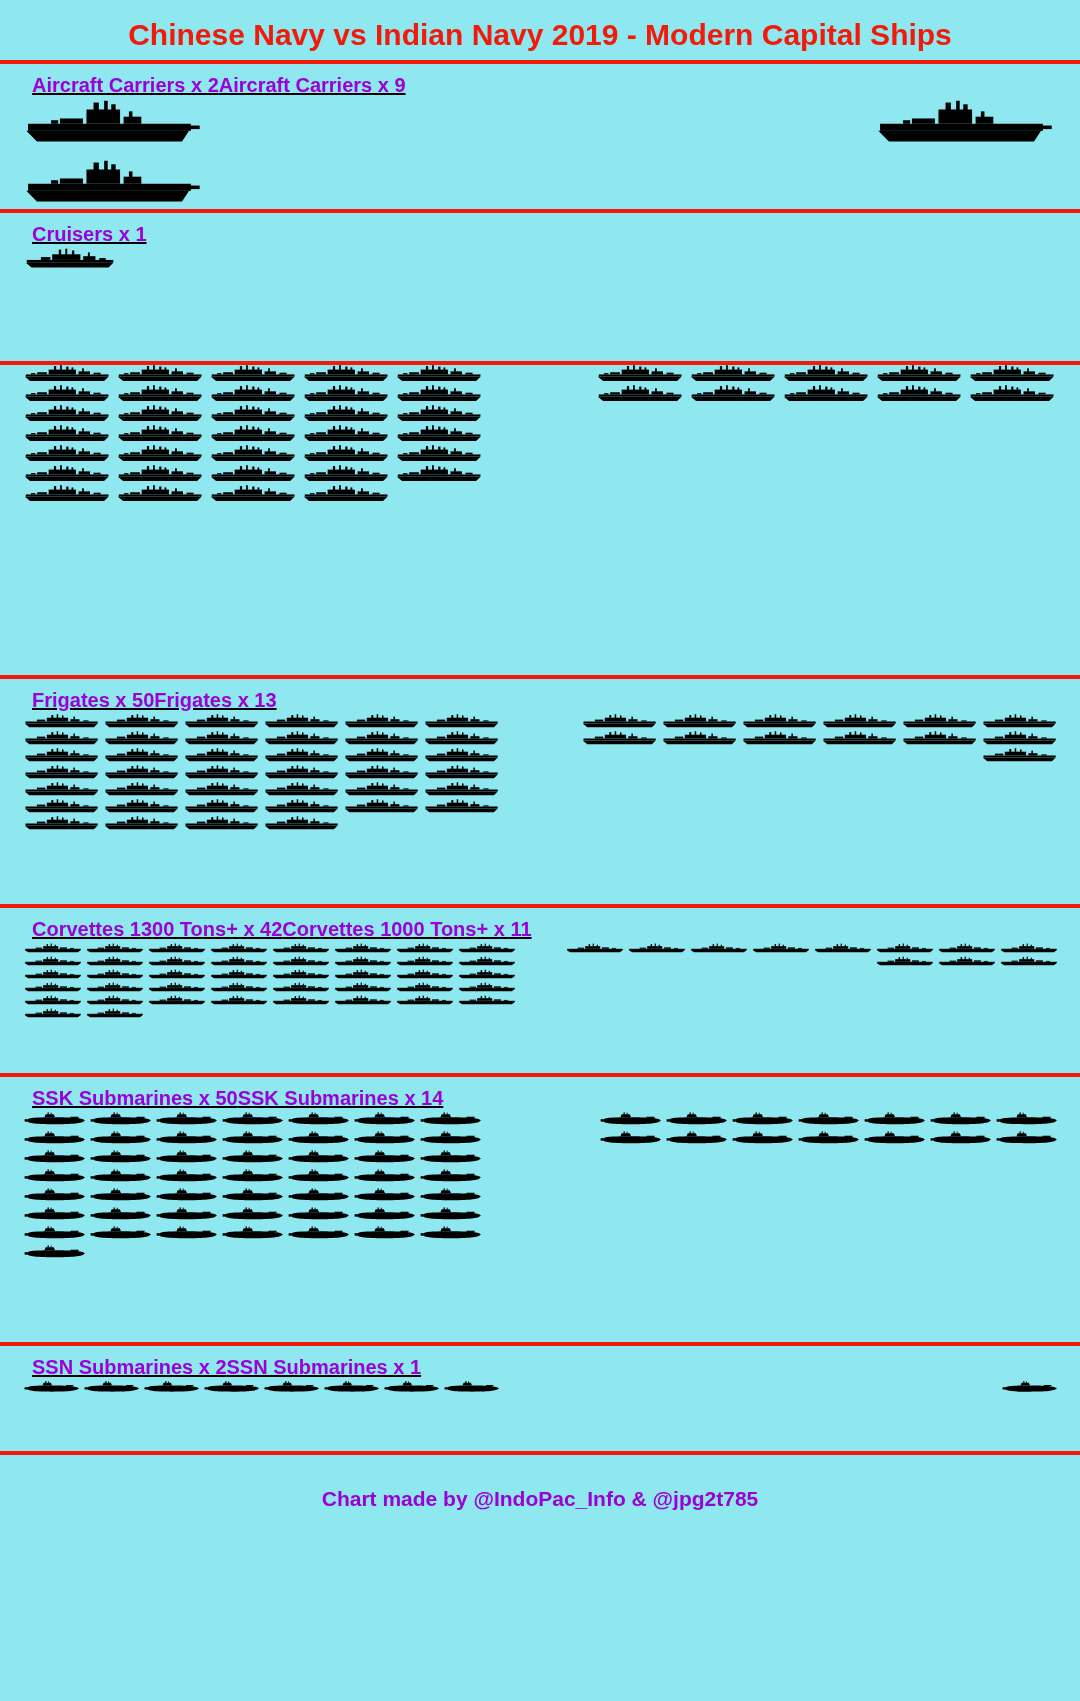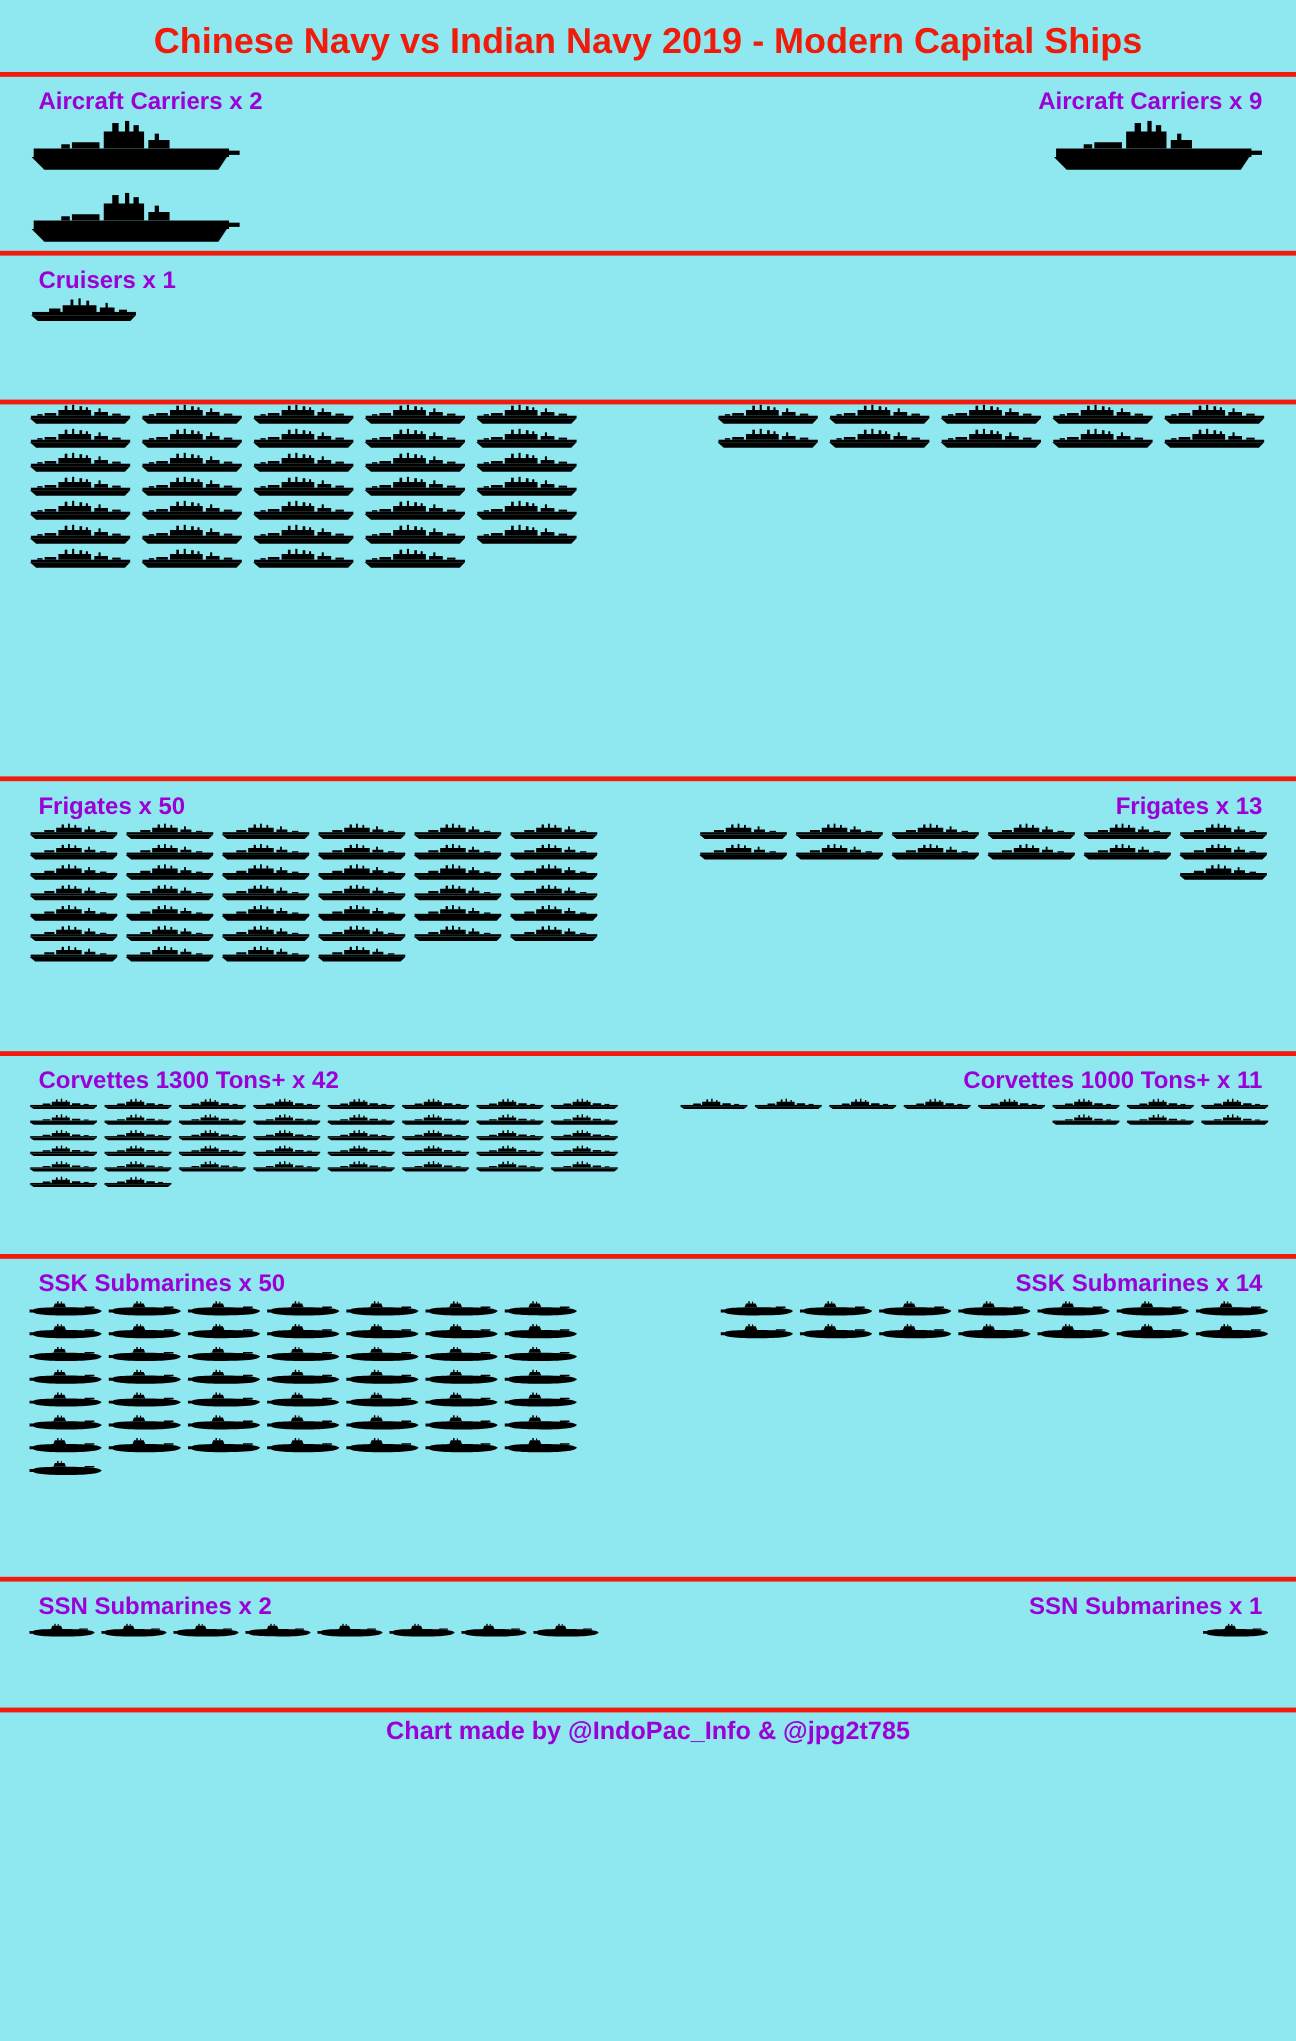--- a/index.html
+++ b/index.html
@@ -34,24 +34,24 @@
     background: #f01b0a;
     width: 100%;
   }
   .section {
     position: relative;
     box-sizing: border-box;
     padding: 0;
   }
   .row-labels {
     display: flex;
-    justify-content: space-between;
     align-items: flex-start;
     padding: 10px 28px 2px 32px;
     box-sizing: border-box;
+    text-decoration: underline;
   }
   .label {
     color: #9b00d6;
     font-size: 20px;
     font-weight: bold;
     white-space: nowrap;
   }
   .label.right {
     text-align: right;
   }
@@ -84,21 +84,21 @@
   }
   .unit {
     display: inline-block;
     line-height: 0;
   }
   .footer {
     text-align: center;
     color: #9b00d6;
     font-size: 21px;
     font-weight: bold;
-    padding-top: 4px;
+    padding-top: 32px;
   }
 </style>
 </head>
 <body>
 
 <div id="page">
 
   <div class="title">Chinese Navy vs Indian Navy 2019 - Modern Capital Ships</div>
 
   <div class="divider"></div>
@@ -161,21 +161,21 @@
         <path d="M112 20 L132 20 L132 28 L112 28 Z"></path>
         <rect x="118" y="14" width="4" height="7"></rect>
         <rect x="30" y="24" width="8" height="4"></rect>
       </g>
     </svg></span>
             </div>
           </div>  
         </div>
       </div>
       <div class="divider"></div>
-      <div class="section" style="height:120px;">  
+      <div class="section" style="height:148px;">  
         <div class="row-labels">    
           <div class="label">Cruisers x 1</div>    
           <div class="label right"></div>  
         </div>  
         <div class="columns">    
           <div class="col left">
             <div class="fleet" style="max-width:102px;">
               <span class="unit" style="margin-right:8px;margin-bottom:4px;">
     <svg width="94" height="22" viewBox="0 0 200 44">
       <g fill="#000">

